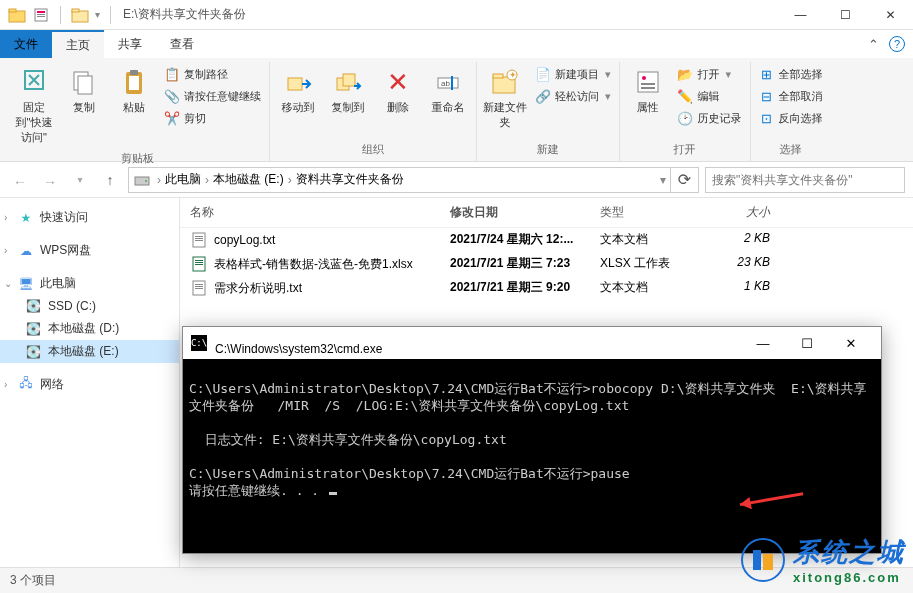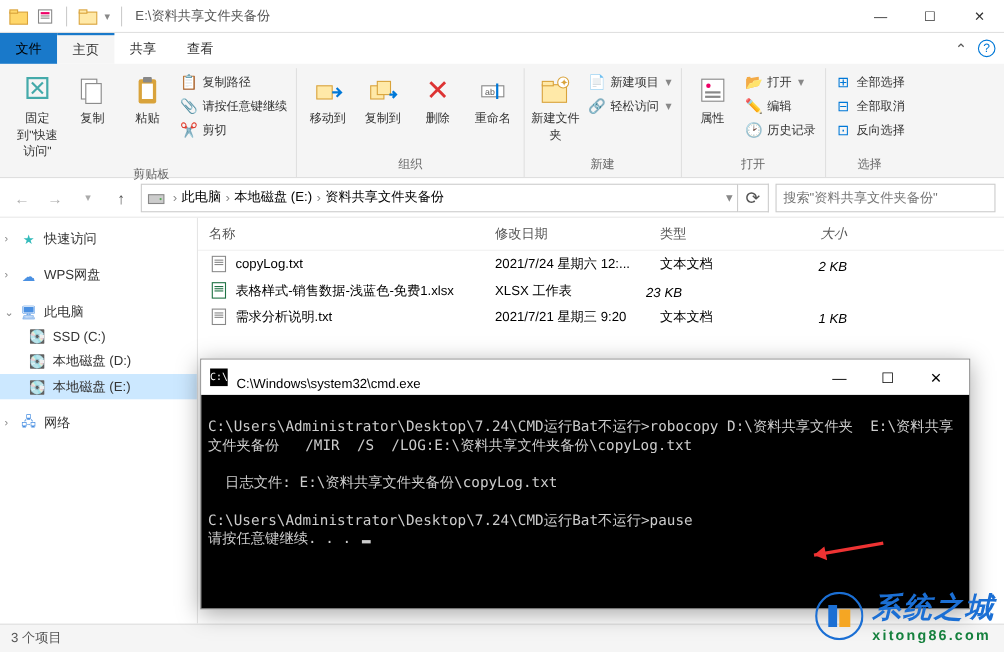--- a/index.html
+++ b/index.html
@@ -49,24 +49,24 @@
 .sb-item { display: flex; align-items: center; gap: 6px; padding: 3px 10px 3px 26px; color: #333; }
 .sb-item.top { padding-left: 18px; }
 .sb-item.selected { background: #cce8ff; }
 .sb-item .exp { position: absolute; width: 12px; margin-left: -14px; color: #888; font-size: 10px; }
 .sb-ico { width: 16px; height: 16px; display: flex; align-items: center; justify-content: center; }
 .sb-spacer { height: 10px; }
 
 .filepane { flex: 1; font-size: 12px; position: relative; }
 .cols { display: flex; padding: 6px 10px; color: #555; border-bottom: 1px solid #f0f0f0; }
 .col-name { width: 260px; }
-.col-date { width: 150px; }
+.col-date { width: 150px; font-weight: bold; }
 .col-type { width: 110px; }
 .col-size { width: 60px; text-align: right; font-style: italic; }
-.frow { display: flex; padding: 3px 10px; align-items: flex-end; }
+.frow { display: flex; padding: 3px 10px; align-items: flex-start; }
 .frow .fico { width: 18px; height: 18px; margin-right: 6px; display: flex; align-items: center; justify-content: center; }
 
 
 .status { position: absolute; bottom: 0; left: 0; right: 0; height: 26px; background: #f5f5f5; border-top: 1px solid #e0e0e0; display: flex; align-items: center; padding: 0 10px; font-size: 12px; color: #555; }
 
 
 .cmdwin { position: absolute; left: 182px; top: 326px; width: 700px; height: 228px; background: #fff; box-shadow: 0 4px 20px rgba(0,0,0,.35); display: flex; flex-direction: column; border: 1px solid #888; }
 .cmdtitle { height: 32px; background: #fff; display: flex; align-items: center; padding: 0 8px; font-size: 12px; }
 .cmdtitle .ico { width: 16px; height: 16px; background: #000; margin-right: 8px; display: flex; align-items: center; justify-content: center; color: #fff; font-size: 9px; font-family: monospace; }
 .cmdtitle .t { flex: 1; margin-top: 12px; }
@@ -421,20 +421,21 @@
             <span class="fico">
               <svg width="16" height="16">
                 <rect x="2" y="1" width="12" height="14" fill="#fff" stroke="#1f7244"></rect>
                 <rect x="4" y="4" width="8" height="1" fill="#1f7244"></rect>
                 <rect x="4" y="6" width="8" height="1" fill="#1f7244"></rect>
                 <rect x="4" y="8" width="8" height="1" fill="#1f7244"></rect>
               </svg>
             </span>
             <span>表格样式-销售数据-浅蓝色-免费1.xlsx</span>
           </div>
+          <div class="col-date">2021/7/21 星期三 7:23</div>
           <div class="col-type">XLSX 工作表</div>
           <div class="col-size">23 KB</div>
         </div>
         <div class="frow">
           <div class="col-name" style="display:flex;align-items:center">
             <span class="fico">
               <svg width="16" height="16">
                 <rect x="2" y="1" width="12" height="14" fill="#fff" stroke="#888"></rect>
                 <rect x="4" y="4" width="8" height="1" fill="#888"></rect>
                 <rect x="4" y="6" width="8" height="1" fill="#888"></rect>

